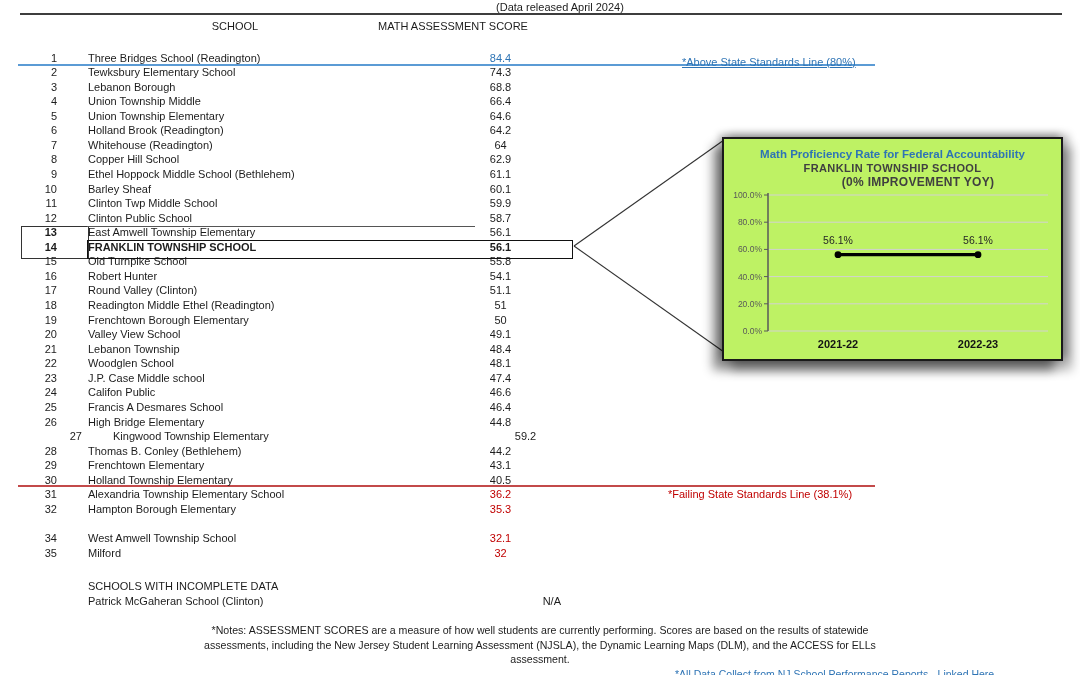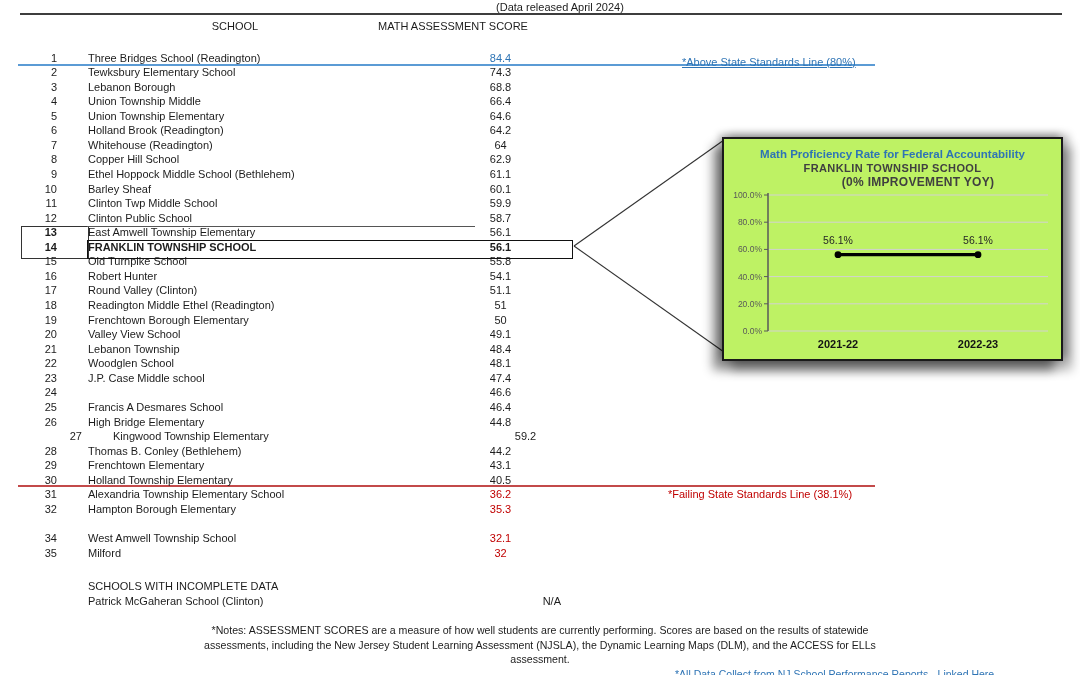--- a/index.html
+++ b/index.html
@@ -187,20 +187,21 @@
       <span class="name">Woodglen School</span>
       <span class="score">48.1</span>
     </div>
       <div class="row" style="top: 370.82px;">
       <span class="rank">23</span>
       <span class="name">J.P. Case Middle school</span>
       <span class="score">47.4</span>
     </div>
       <div class="row" style="top: 385.38px;">
       <span class="rank">24</span>
+      <span class="name">Califon Public</span>
       <span class="score">46.6</span>
     </div>
       <div class="row" style="top: 399.94px;">
       <span class="rank">25</span>
       <span class="name">Francis A Desmares School</span>
       <span class="score">46.4</span>
     </div>
       <div class="row" style="top: 414.5px;">
       <span class="rank">26</span>
       <span class="name">High Bridge Elementary</span>

